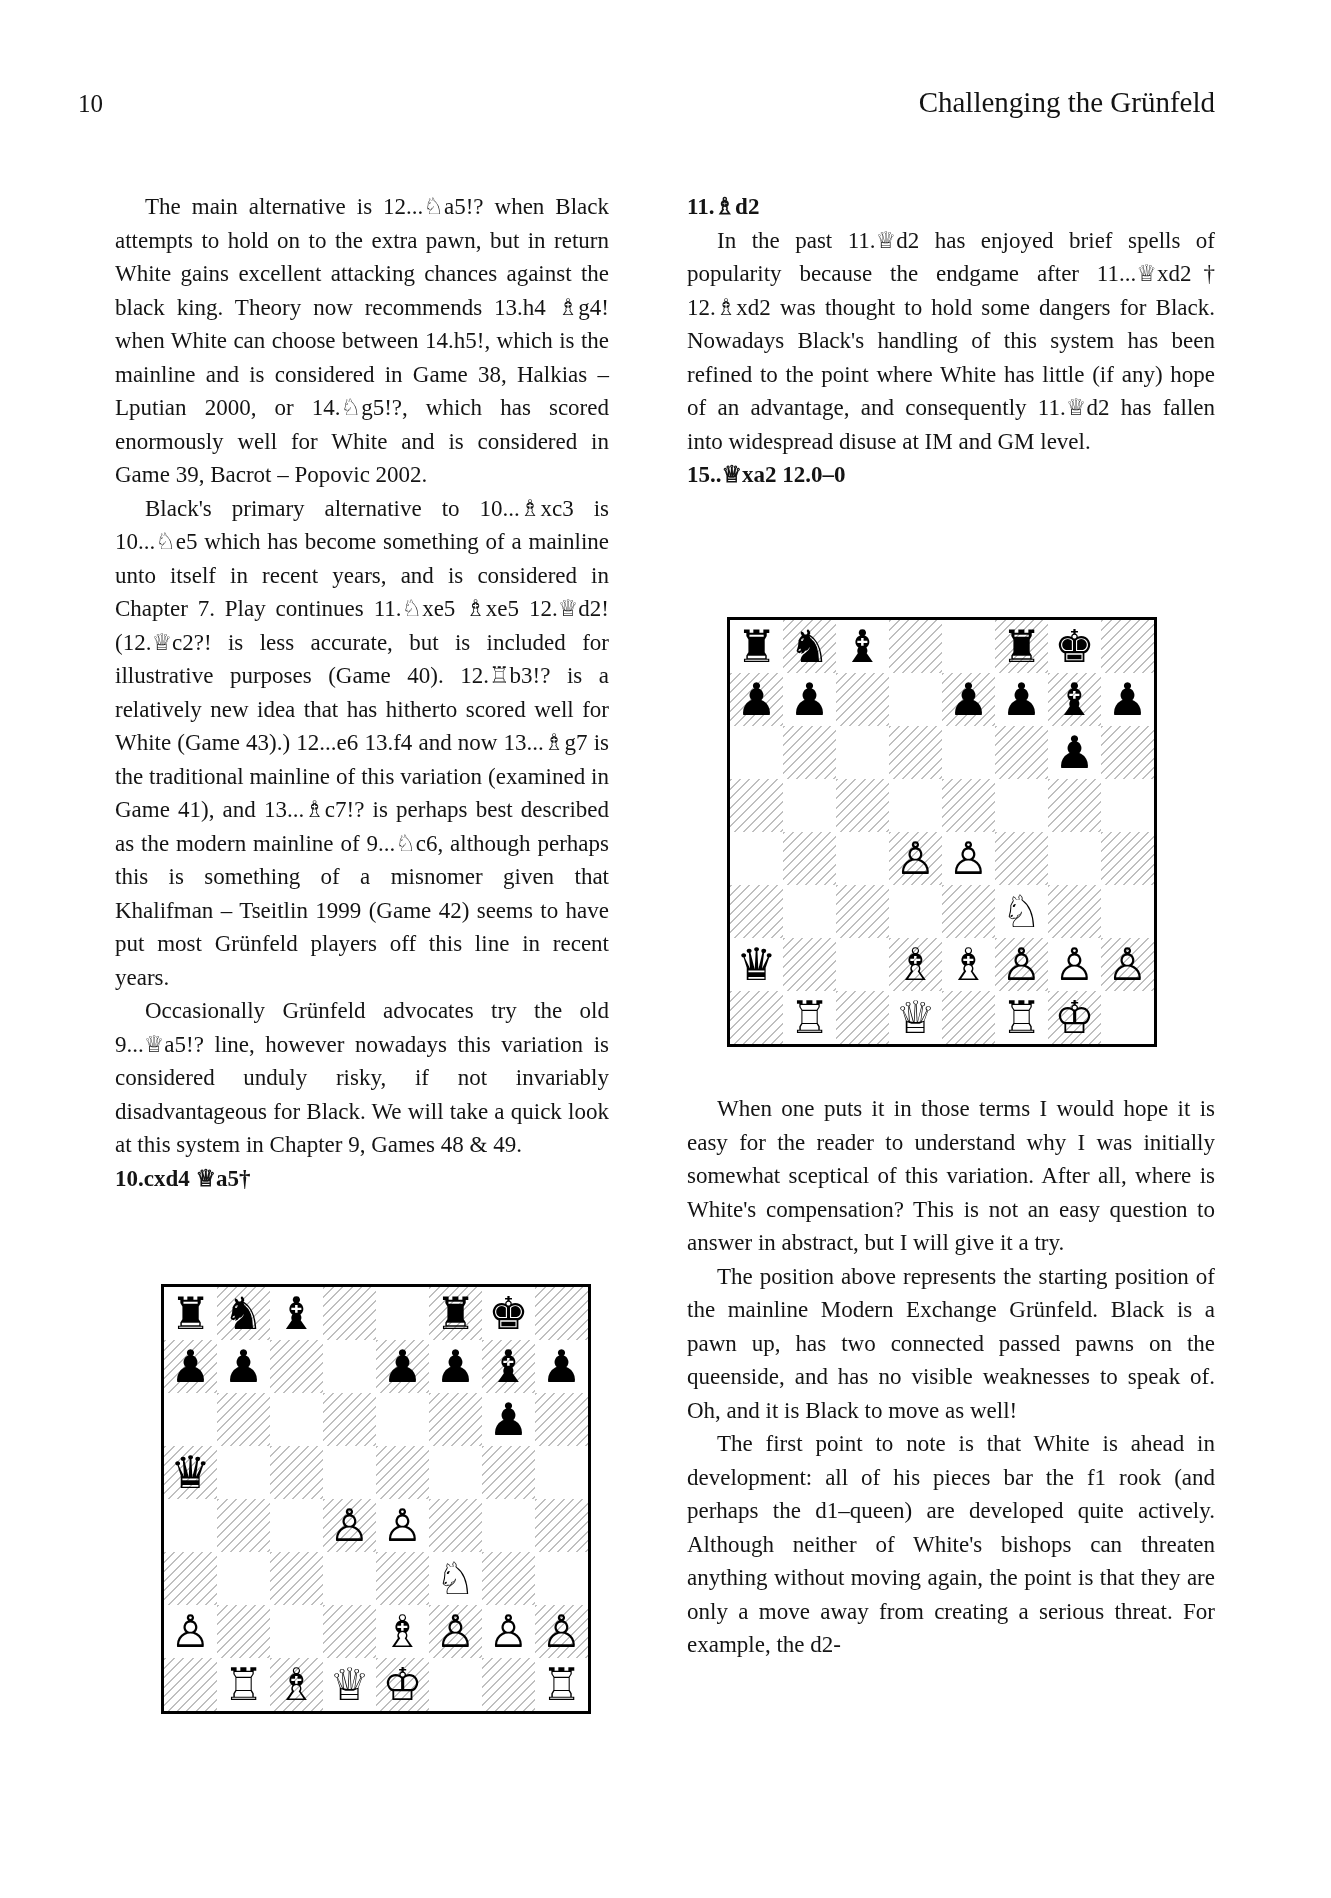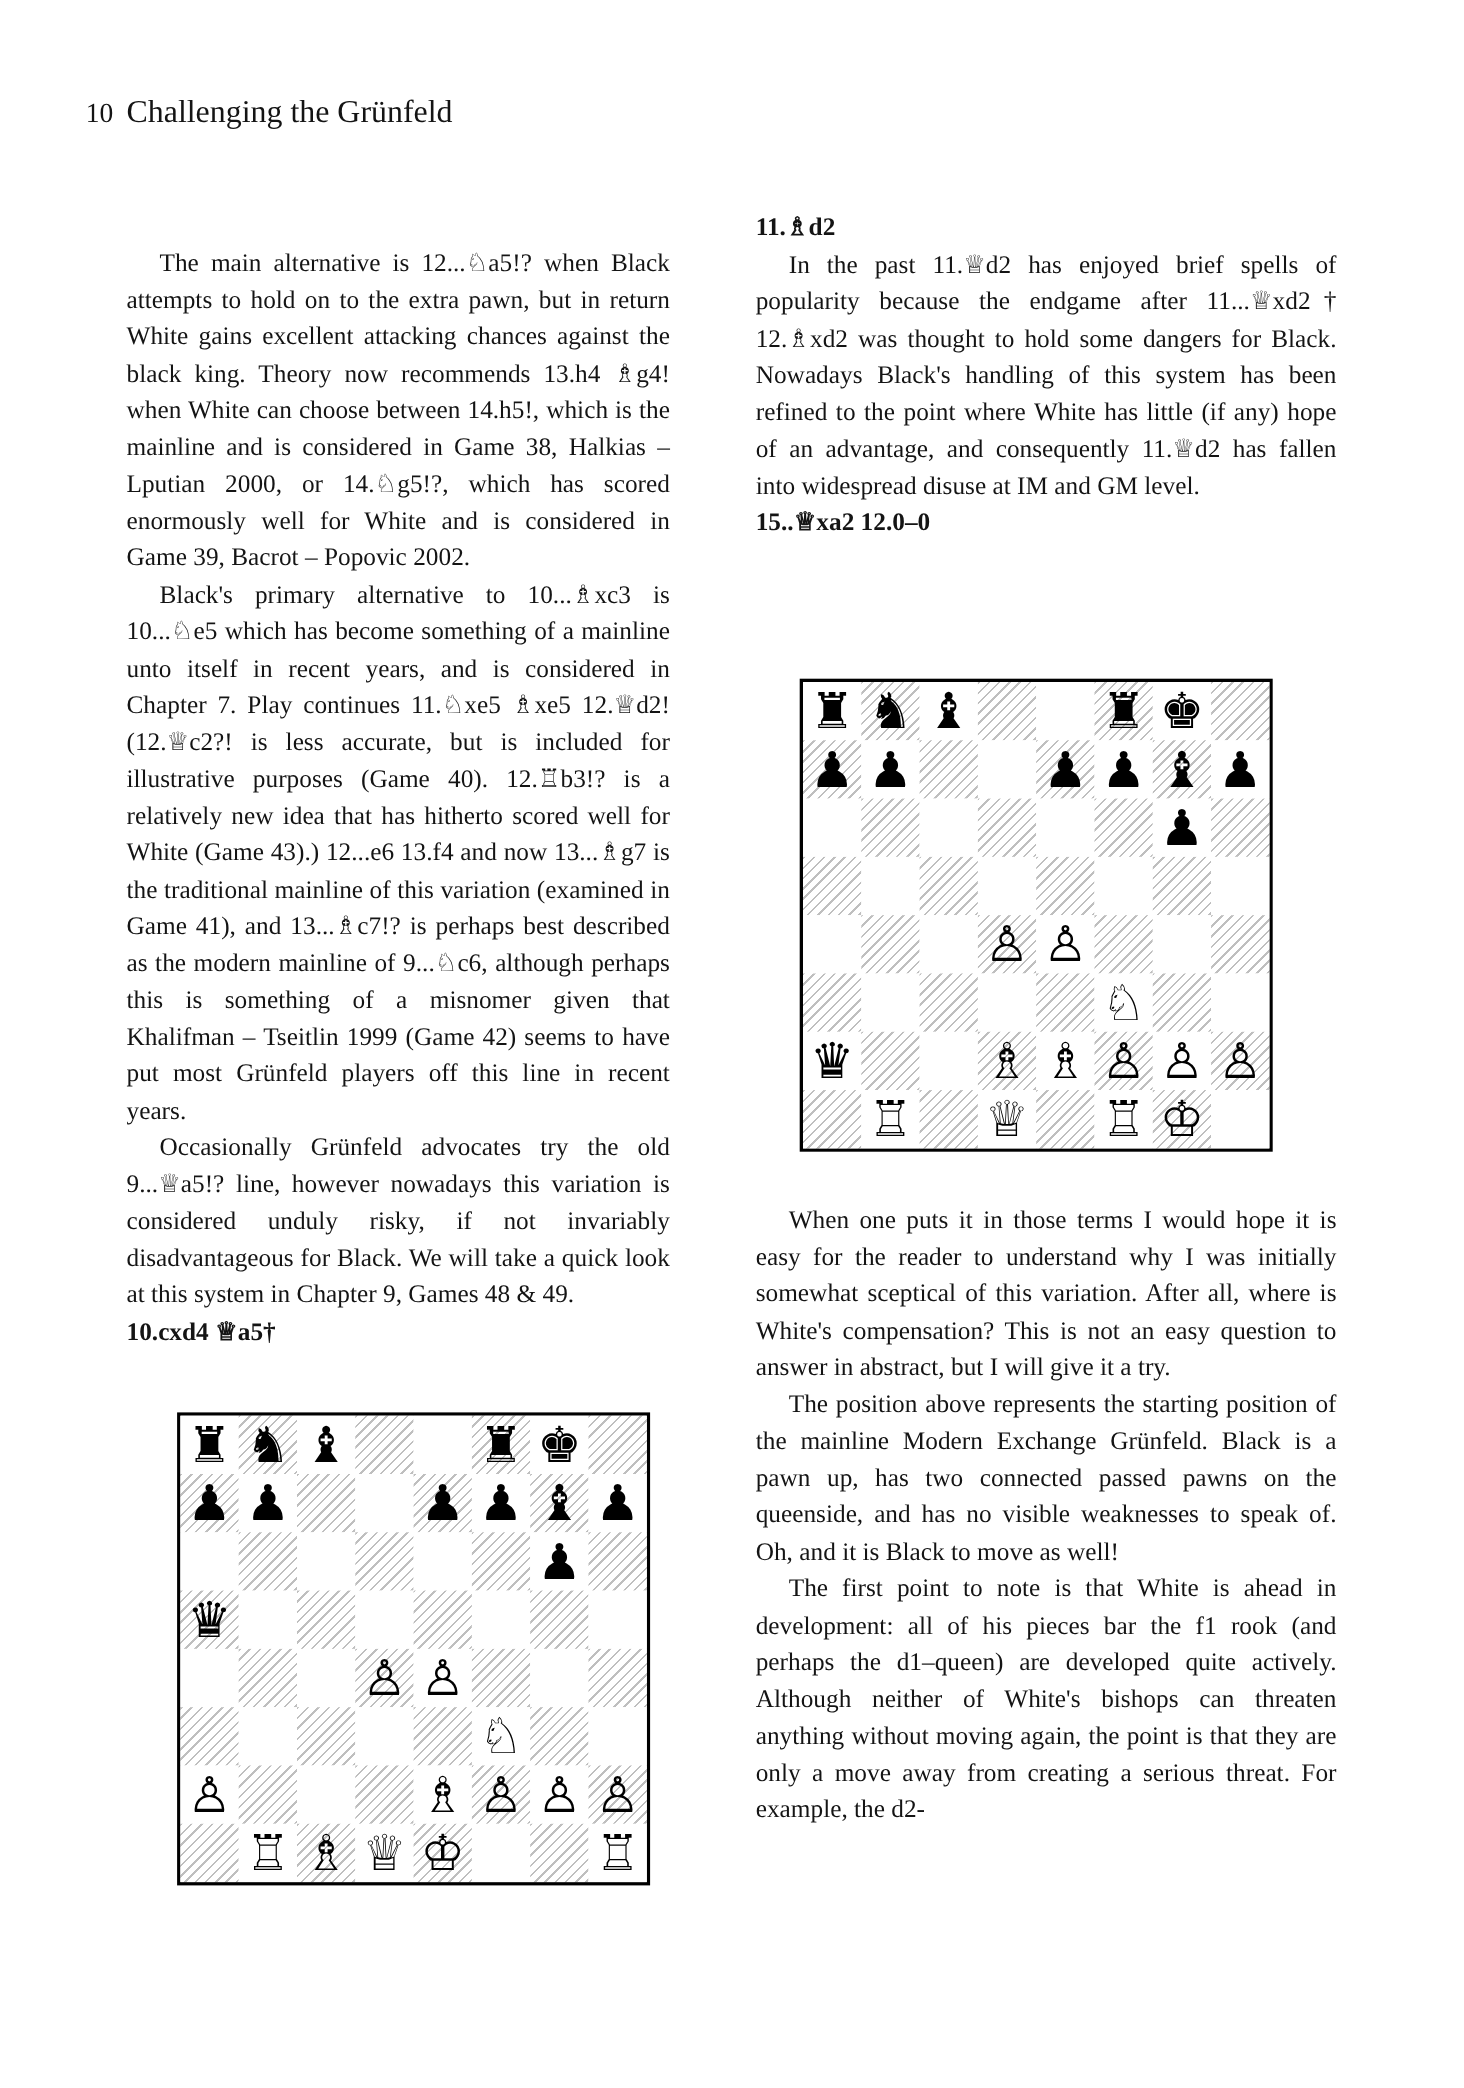--- a/index.html
+++ b/index.html
@@ -1,23 +1,23 @@
 <!DOCTYPE html>
 <html><head>
 <meta charset="utf-8">
 <style>
   html,body{margin:0;padding:0;}
   body{
     width:1331px;height:1898px;position:relative;background:#ffffff;
     font-family:"Liberation Serif", serif;color:#141414;overflow:hidden;
   }
   .page-number{position:absolute;left:78px;top:90px;font-size:25px;}
-  .page-title{position:absolute;left:115px;top:86px;width:1100px;text-align:left;font-size:29px;}
+  .page-title{position:absolute;left:115px;top:86px;width:1100px;text-align:right;font-size:29px;}
   .col{position:absolute;text-align:justify;font-size:23px;line-height:33.5px;}
-  .col-left{left:115px;top:190px;width:494px;margin-top:32px;}
+  .col-left{left:115px;top:190px;width:494px;}
   .col-right-a{left:687px;top:190px;width:528px;}
   .col-right-b{left:687px;top:1092px;width:528px;}
   .col p{margin:0;text-indent:30px;}
   .col p.move-line{font-weight:bold;text-indent:0;}
   .col p.heading{font-weight:bold;text-indent:0;}
   .chess-board{
     position:absolute;border:3px solid #000;background:#fff;
     display:grid;grid-template-columns:repeat(8,53px);grid-template-rows:repeat(8,53px);
   }
   #board-1{left:161px;top:1284px;}

